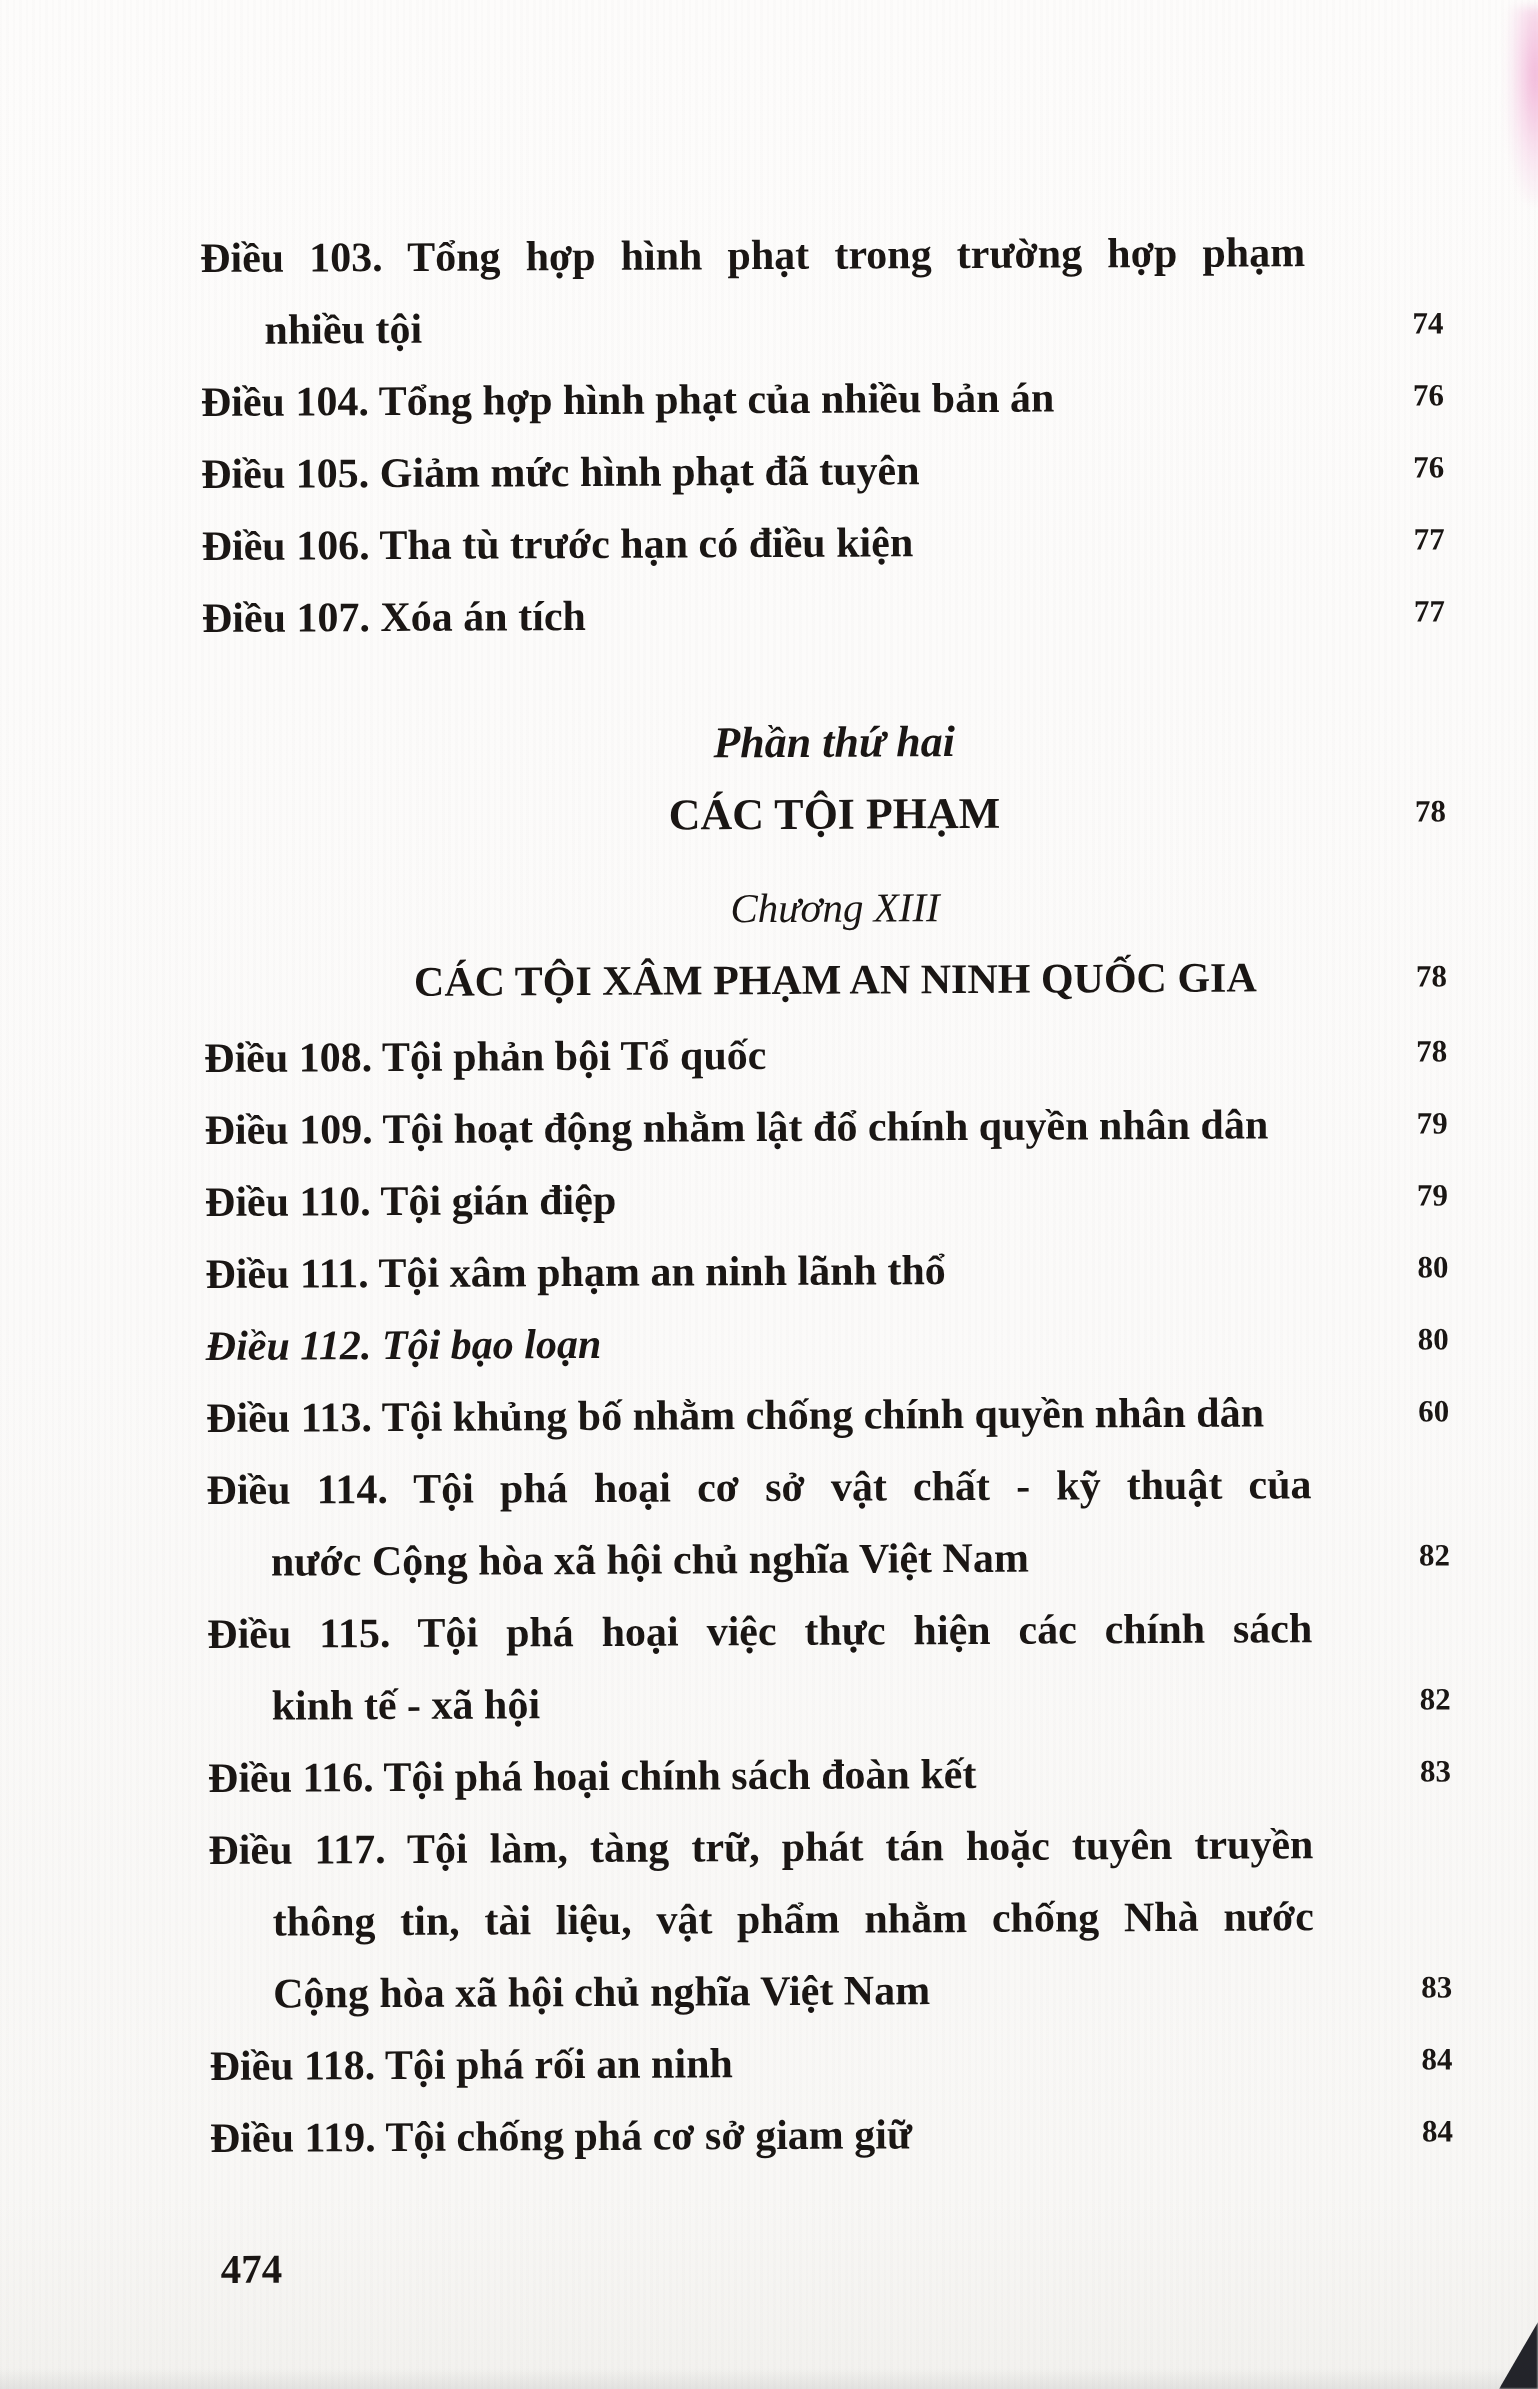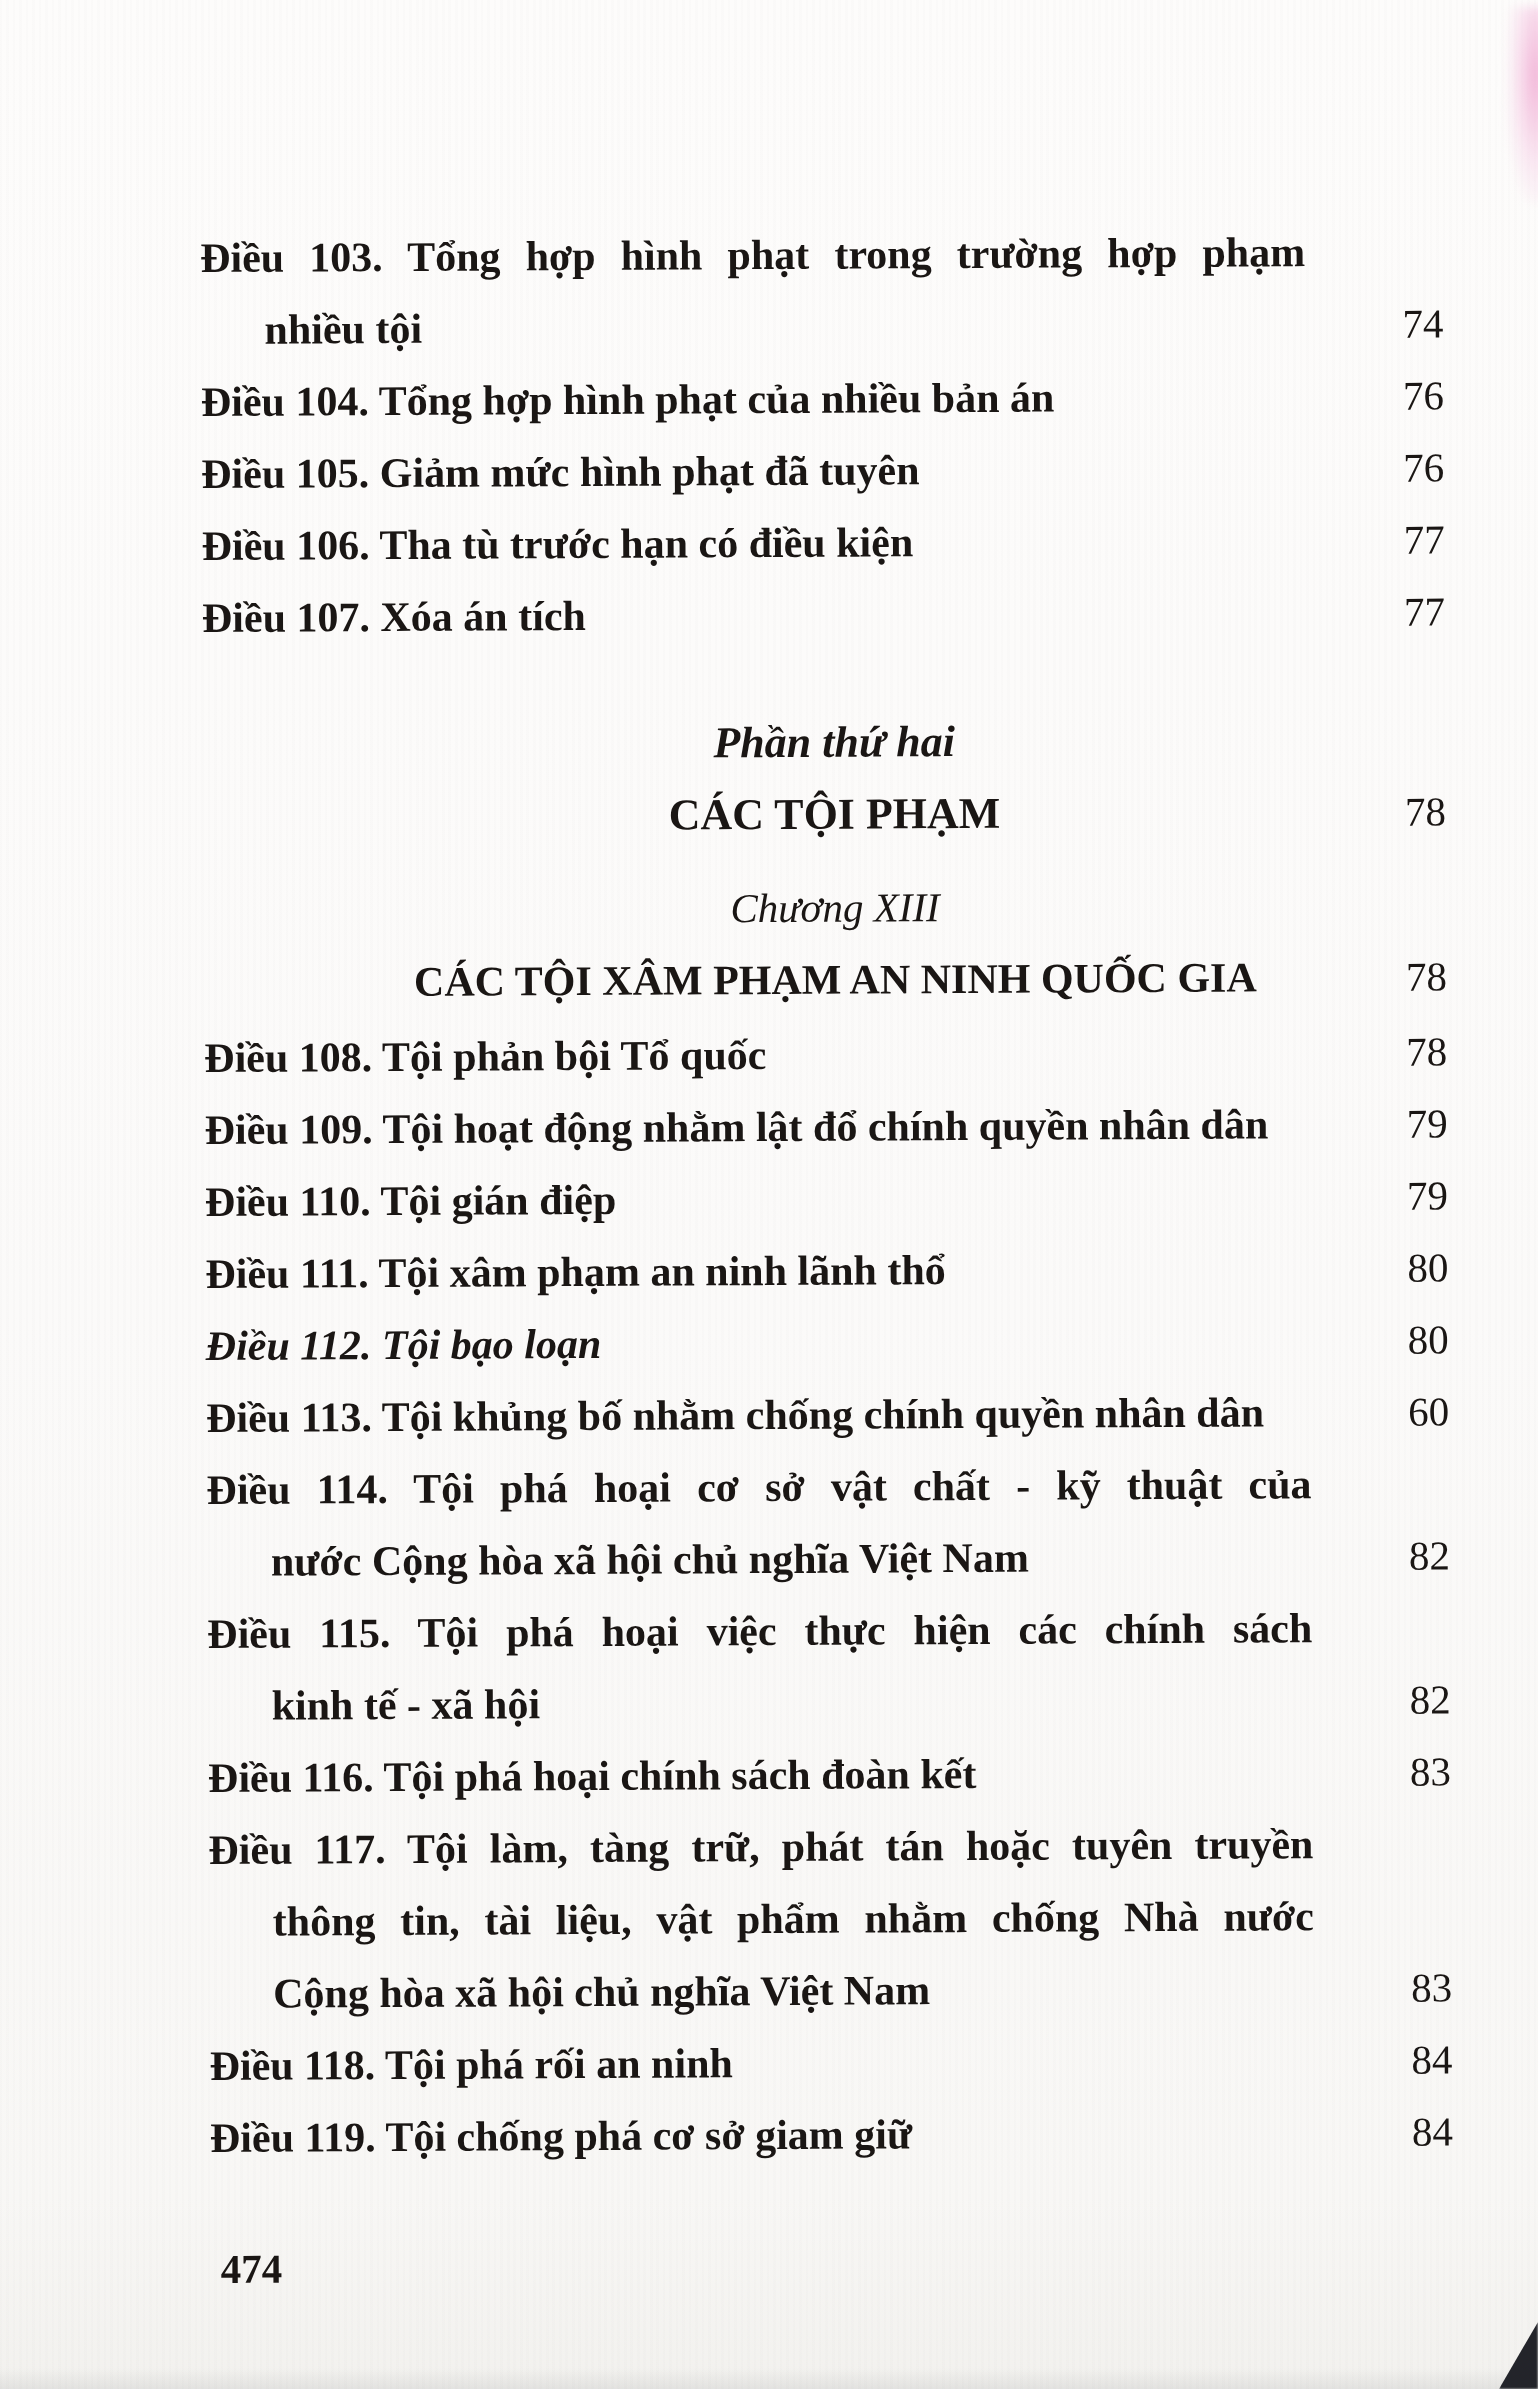--- a/index.html
+++ b/index.html
@@ -37,21 +37,21 @@
   .ln{
     font-size:42px;
     line-height:72px;
     letter-spacing:0px;
   }
   .ln.nw{white-space:nowrap;}
   .ln.just{text-align:justify;text-align-last:justify;}
   .ln.cont{padding-left:64px;}
   .pg{
     position:absolute;right:90px;bottom:0;
-    font-size:41px;line-height:72px;font-weight:normal;font-style:normal;
+    font-size:31px;line-height:72px;font-weight:bold;font-style:normal;
   }
   
   .heading-block{margin-top:56px;}
   .h-row{position:relative;}
   .h-center{margin-left:205px;width:1263px;text-align:center;}
   .h-kicker-part{font-size:44px;line-height:72px;font-weight:bold;font-style:italic;}
   .h-title-part{font-size:44px;line-height:72px;font-weight:bold;}
   .h-kicker-chap{font-size:41px;line-height:72px;font-style:italic;margin-top:21px;}
   .h-title-chap{font-size:42px;line-height:72px;font-weight:bold;}
   .h-row .pg{top:0;bottom:auto;}

